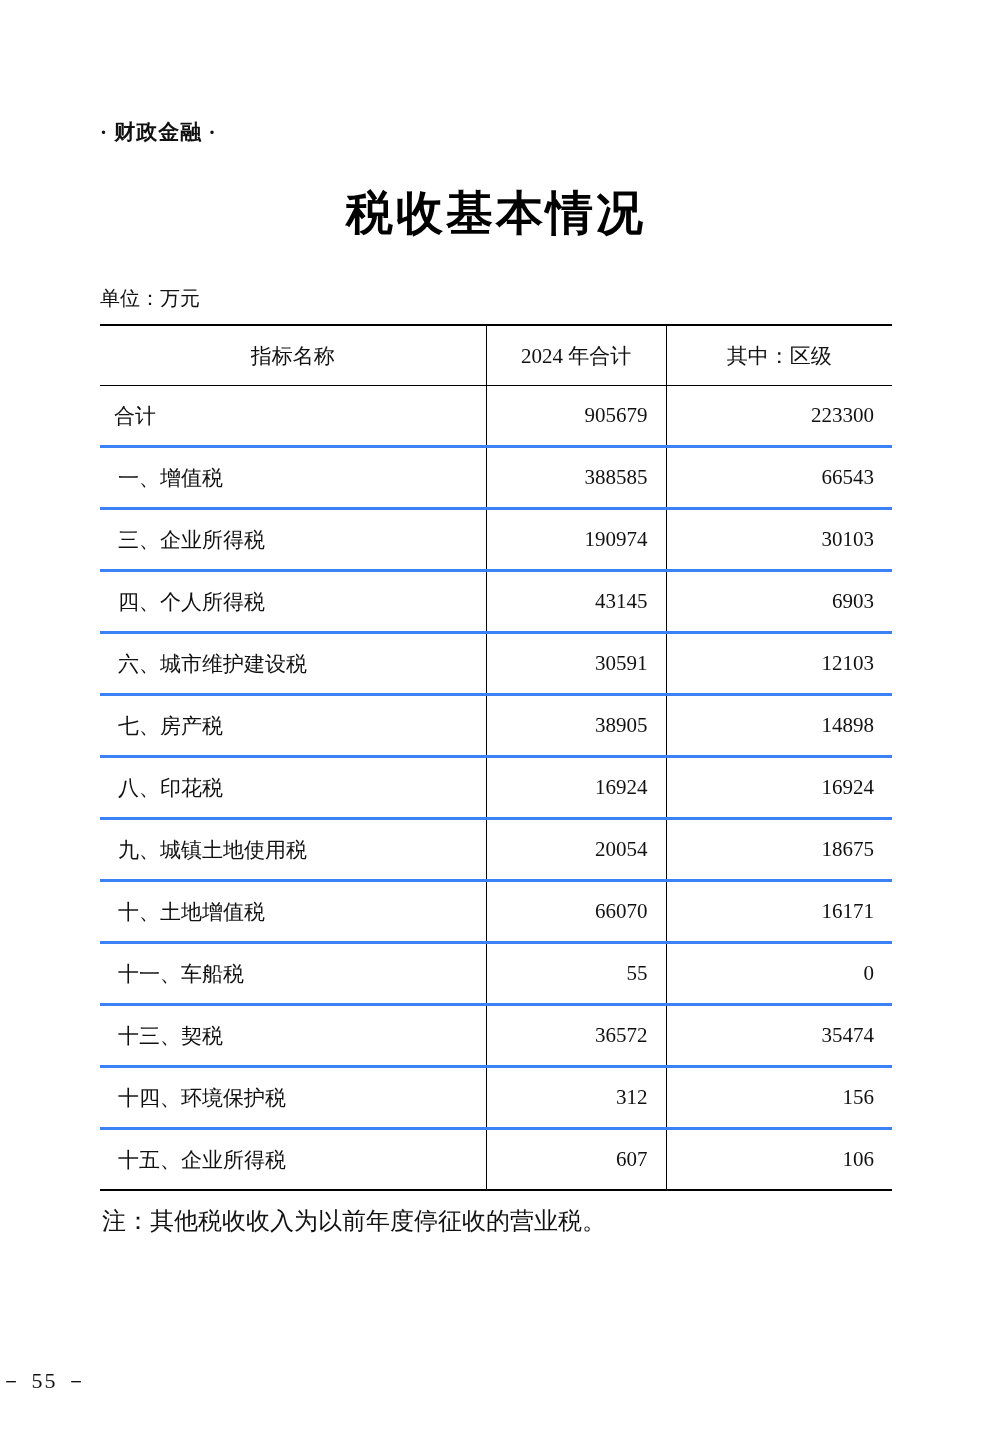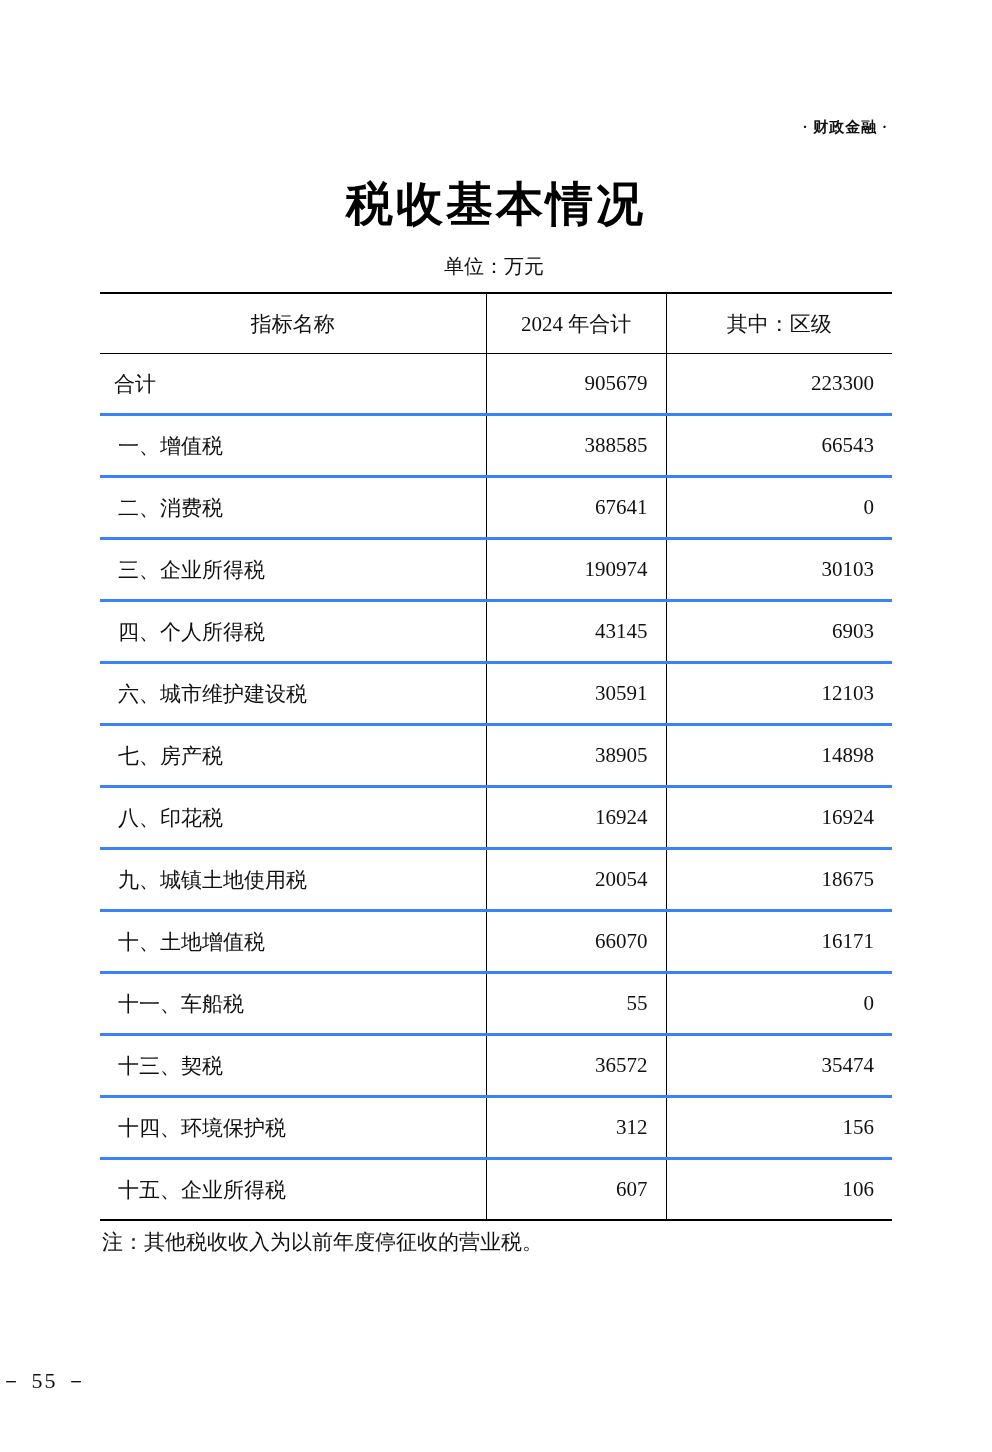--- a/index.html
+++ b/index.html
@@ -16,40 +16,40 @@
     overflow: hidden;
   }
   .page {
     position: relative;
     width: 992px;
     height: 1452px;
     box-sizing: border-box;
     padding: 0 100px;
   }
   .header-tag {
-    text-align: right;
-    font-size: 15px;
+    text-align: left;
+    font-size: 21px;
     letter-spacing: 1px;
     padding-top: 118px;
     font-weight: bold;
     color: #111;
     padding-right: 4px;
   }
   .doc-title {
     text-align: center;
     font-size: 47px;
     font-weight: bold;
     letter-spacing: 3px;
     margin-top: 36px;
     color: #000;
   }
   .unit-line {
-    text-align: center;
+    text-align: left;
     font-size: 20px;
-    margin-top: 17px;
+    margin-top: 40px;
     padding-right: 4px;
     color: #111;
   }
   table.tax-table {
     width: 792px;
     border-collapse: collapse;
     margin-top: 12px;
     table-layout: fixed;
   }
   table.tax-table col.c1 { width: 386px; }
@@ -88,22 +88,22 @@
   }
   tbody td.val2 {
     text-align: right;
     padding-right: 18px;
   }
   tbody tr.total-row td.name { padding-left: 14px; }
   tbody tr:last-child td {
     border-bottom: 2.5px solid #000;
   }
   .note {
-    font-size: 21px;
-    margin-top: 7px;
+    font-size: 24px;
+    margin-top: 14px;
     color: #111;
     padding-left: 2px;
   }
   .page-number {
     position: absolute;
     bottom: 56px;
     left: 0;
     width: 992px;
     font-size: 22px;
     color: #111;
@@ -139,25 +139,20 @@
         <td class="name">合计</td>
         <td class="val">905679</td>
         <td class="val2">223300</td>
       </tr>
       <tr>
         <td class="name">一、增值税</td>
         <td class="val">388585</td>
         <td class="val2">66543</td>
       </tr>
       <tr>
-        <td class="name">二、消费税</td>
-        <td class="val">67641</td>
-        <td class="val2">0</td>
-      </tr>
-      <tr>
         <td class="name">三、企业所得税</td>
         <td class="val">190974</td>
         <td class="val2">30103</td>
       </tr>
       <tr>
         <td class="name">四、个人所得税</td>
         <td class="val">43145</td>
         <td class="val2">6903</td>
       </tr>
       <tr>

